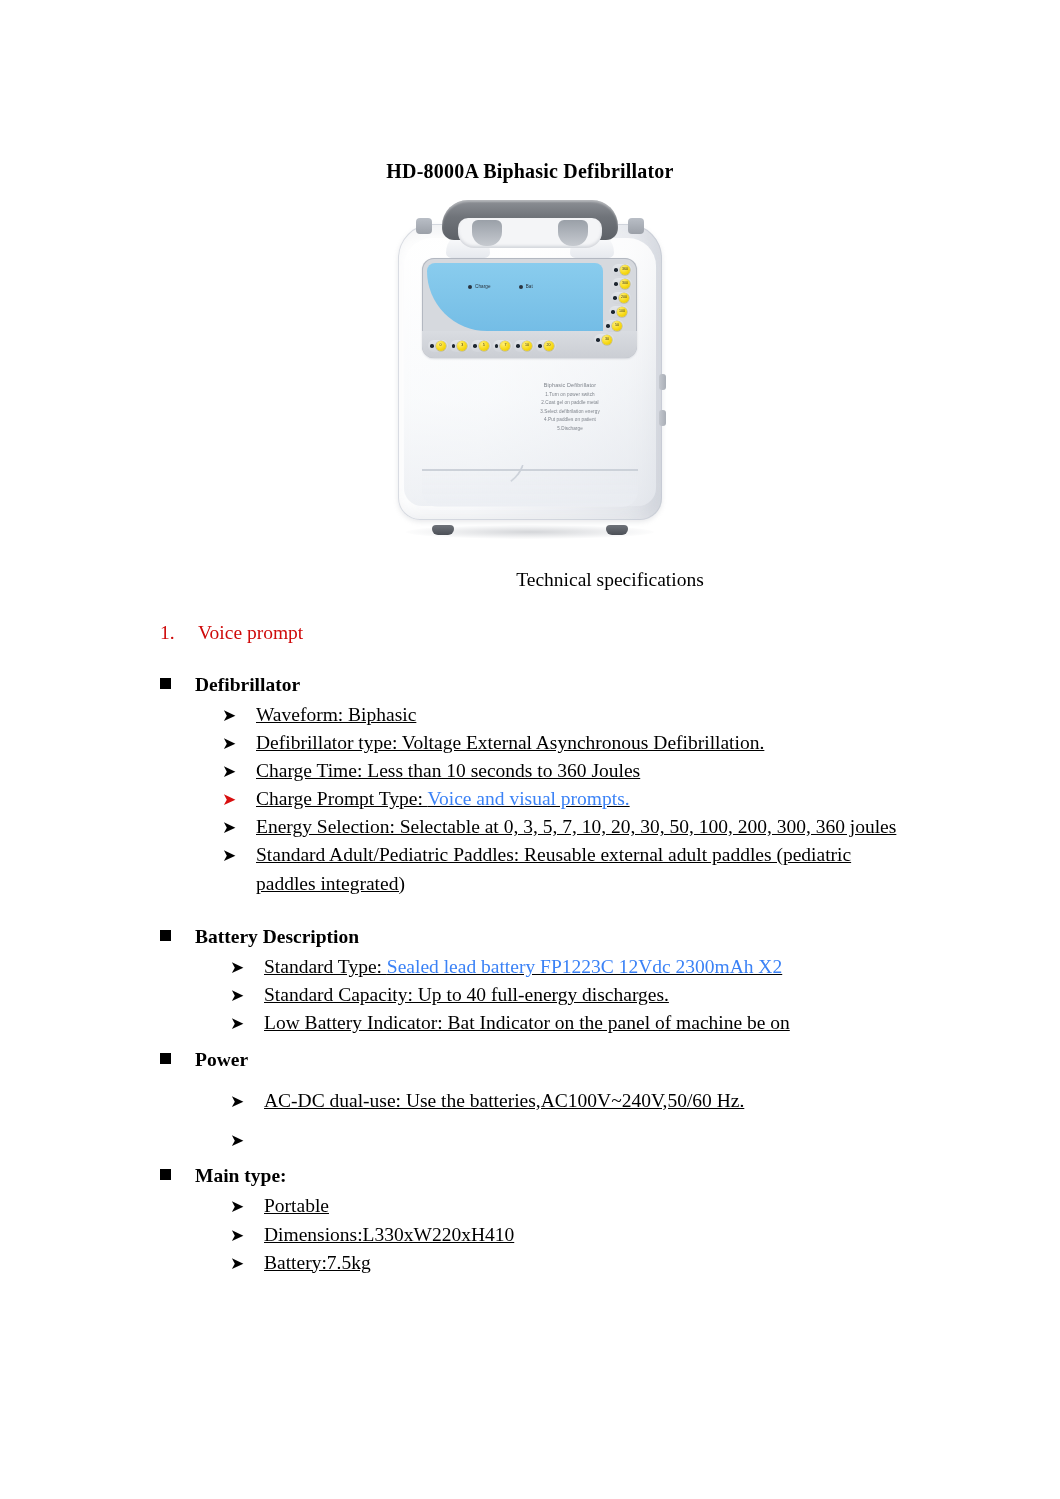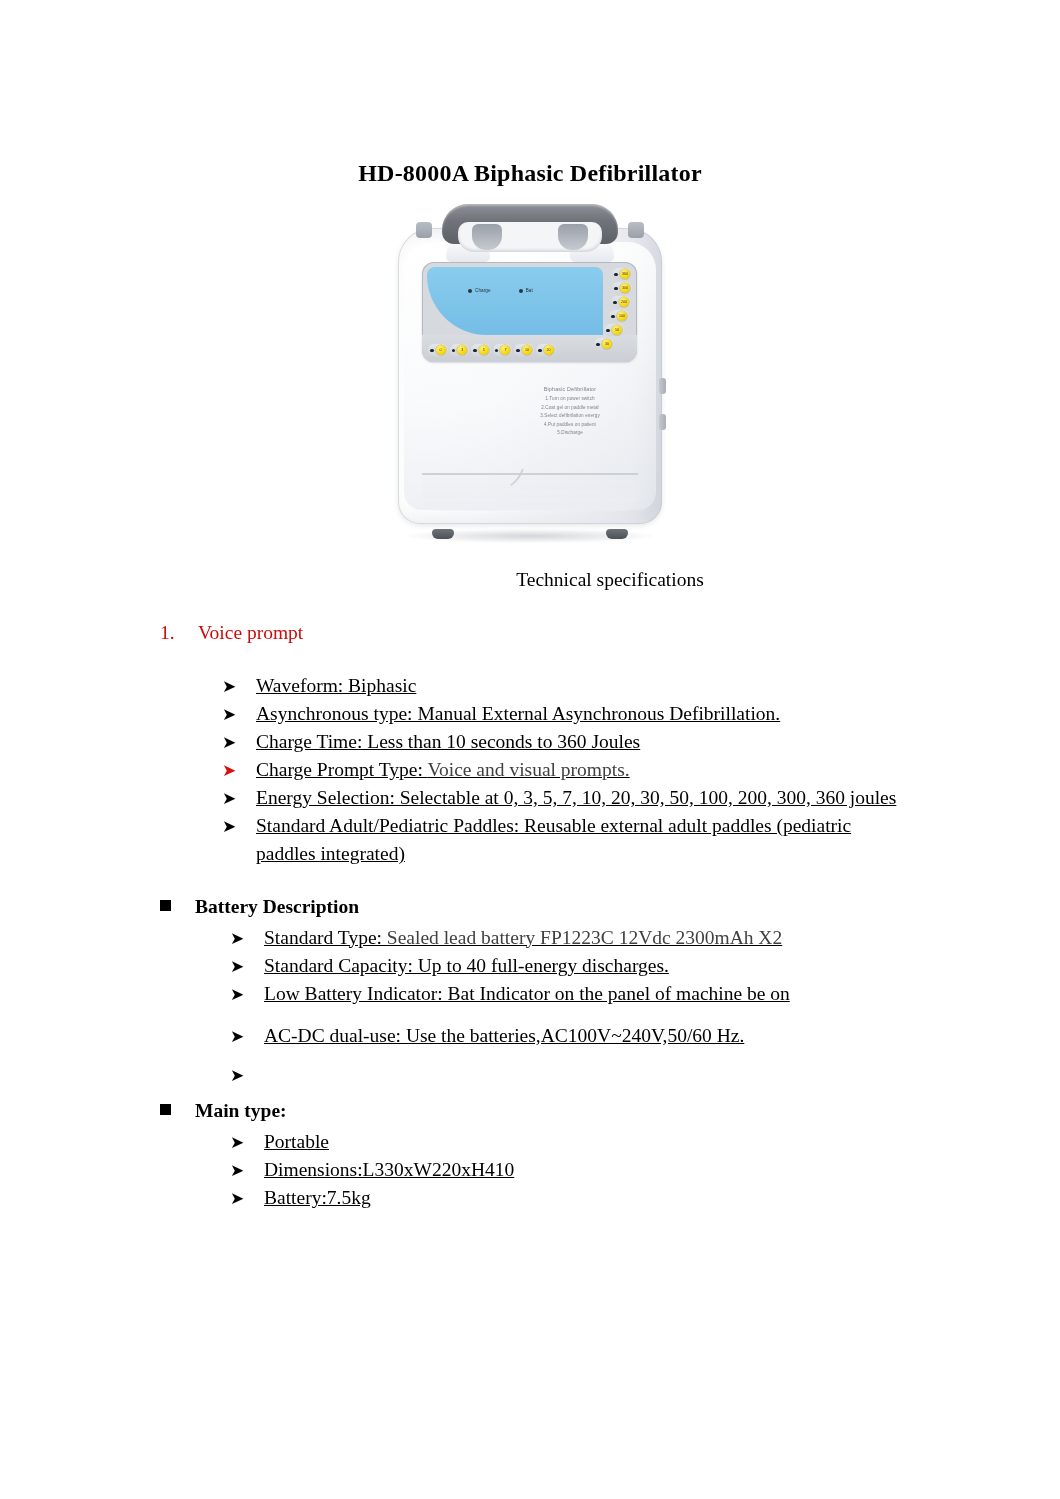--- a/index.html
+++ b/index.html
@@ -20,21 +20,21 @@
     width: 1060px;
     height: 1499px;
     padding: 0;
     box-sizing: border-box;
     position: relative;
   }
 
   
   .doc-title {
     text-align: center;
-    font-size: 24px;
+    font-size: 20px;
     font-weight: bold;
     letter-spacing: 0.2px;
     margin: 0;
     padding-top: 160px;
     line-height: 1.1;
   }
 
   
   .device-wrap {
     width: 100%;
@@ -377,21 +377,21 @@
   ul.arrow-list li .arrow {
     flex: none;
     width: 34px;
     font-size: 17px;
     line-height: 1.44;
   }
   ul.arrow-list li .txt { flex: 1; text-decoration: underline; }
   ul.arrow-list li.indent-more { margin-left: 230px; }
   ul.arrow-list li.spaced { margin-top: 14px; }
 
-  .red { color: #404040; }
+  .red { color: #3b82f6; }
   .arrow.red { color: #d80f0f; }
 </style>
 </head>
 <body>
 
 <div class="page">
 
   <h1 class="doc-title">HD-8000A Biphasic Defibrillator</h1>
 
   <div class="device-wrap">
@@ -506,28 +506,32 @@
   <div class="content">
 
     <div class="section-heading">Technical specifications</div>
 
     <div class="numbered-red">
       <span class="num">1.</span>
       <span>Voice prompt</span>
     </div>
 
     <div class="group">
+      <div class="group-title">
+        <span class="sq-bullet"></span>
+        <span>Defibrillator</span>
+      </div>
       <ul class="arrow-list">
         <li>
           <span class="arrow">➤</span>
           <span class="txt">Waveform: Biphasic</span>
         </li>
         <li>
           <span class="arrow">➤</span>
-          <span class="txt">Asynchronous type: Manual External Asynchronous Defibrillation.</span>
+          <span class="txt">Defibrillator type: Voltage External Asynchronous Defibrillation.</span>
         </li>
         <li>
           <span class="arrow">➤</span>
           <span class="txt">Charge Time: Less than 10 seconds to 360 Joules</span>
         </li>
         <li>
           <span class="arrow red">➤</span>
           <span class="txt"><span>Charge Prompt Type: </span><span class="red">Voice and visual prompts.</span></span>
         </li>
         <li>
@@ -556,20 +560,24 @@
           <span class="txt">Standard Capacity: Up to 40 full-energy discharges.</span>
         </li>
         <li class="indent-more">
           <span class="arrow">➤</span>
           <span class="txt">Low Battery Indicator: Bat Indicator on the panel of machine be on</span>
         </li>
       </ul>
     </div>
 
     <div class="group tight">
+      <div class="group-title">
+        <span class="sq-bullet"></span>
+        <span>Power</span>
+      </div>
       <ul class="arrow-list">
         <li class="indent-more spaced">
           <span class="arrow">➤</span>
           <span class="txt">AC-DC dual-use: Use the  batteries,AC100V~240V,50/60 Hz.</span>
         </li>
         <li class="indent-more spaced">
           <span class="arrow">➤</span>
         </li>
       </ul>
     </div>

